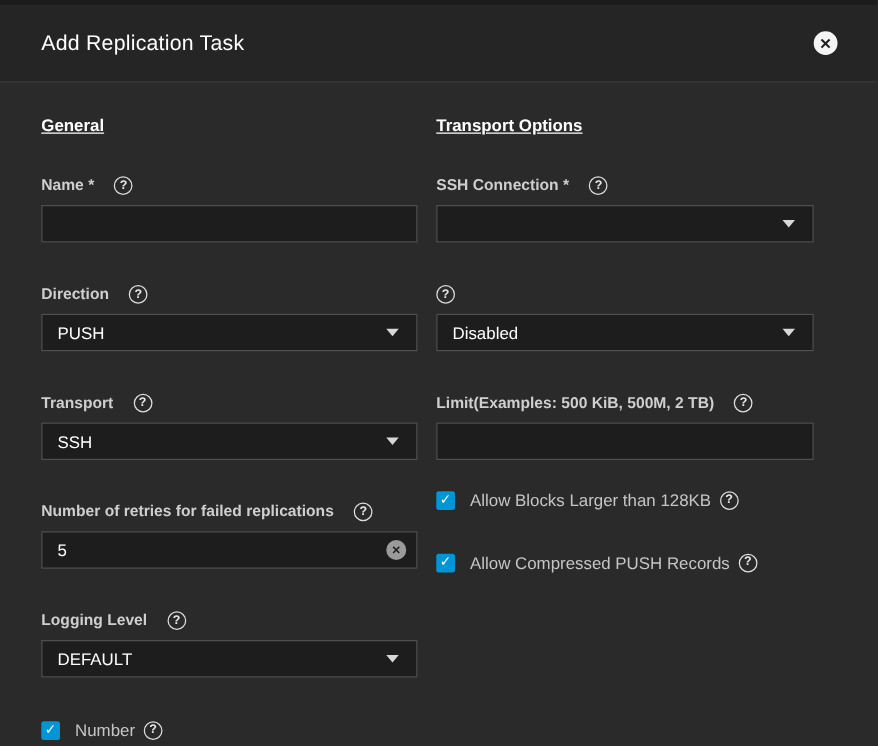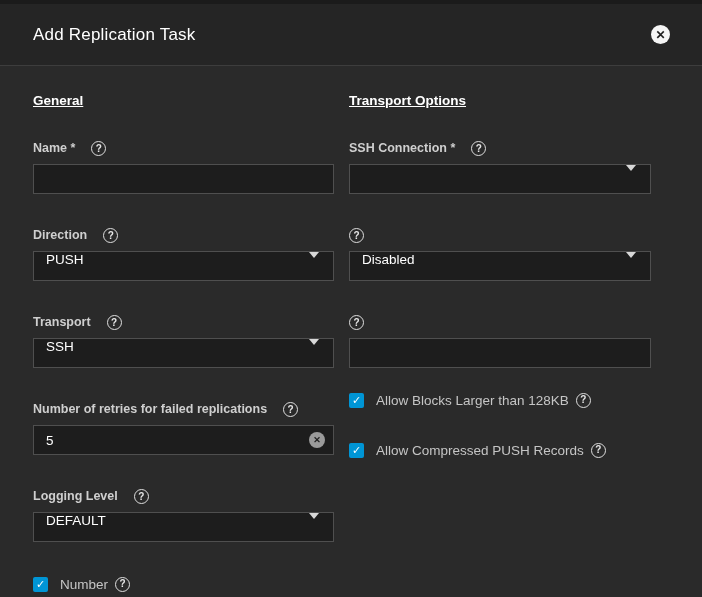--- a/index.html
+++ b/index.html
@@ -56,21 +56,21 @@
   .input-wrap { position:relative; width:100%; }
   .input-wrap .text-input { padding-right:32px; }
   .clear-btn {
     position:absolute; right:9px; top:7px;
     width:16px; height:16px; border-radius:50%;
     background:#9a9a9a; color:#1d1d1d;
     display:flex; align-items:center; justify-content:center;
     font-size:9px; font-weight:bold; cursor:pointer; line-height:1;
   }
   .select {
-    display:flex; justify-content:space-between;
+    display:flex; align-items:center; justify-content:space-between;
     cursor:pointer;
   }
   .caret {
     width:0; height:0;
     border-left:5px solid transparent;
     border-right:5px solid transparent;
     border-top:6px solid #d8d8d8;
     margin-right:2px;
   }
   .checkbox-row { display:flex; align-items:center; gap:12px; height:16px; cursor:pointer; }
@@ -178,20 +178,21 @@
         <span class="help">?</span>
       </div>
       <div class="select">
         <span>Disabled</span>
         <span class="caret"></span>
       </div>
     </div>
 
     <div class="field" style="margin-bottom:0;">
       <div class="label-row">
+        <span class="field-label">Limit(Examples: 500 KiB, 500M, 2 TB)</span>
         <span class="help">?</span>
       </div>
       <input class="text-input" type="text" value="" style="">
     </div>
 
     <div class="checkbox-row cbx-first">
       <span class="checkbox">✓</span>
       <span class="cb-label">Allow Blocks Larger than 128KB</span>
       <span class="help">?</span>
     </div>

